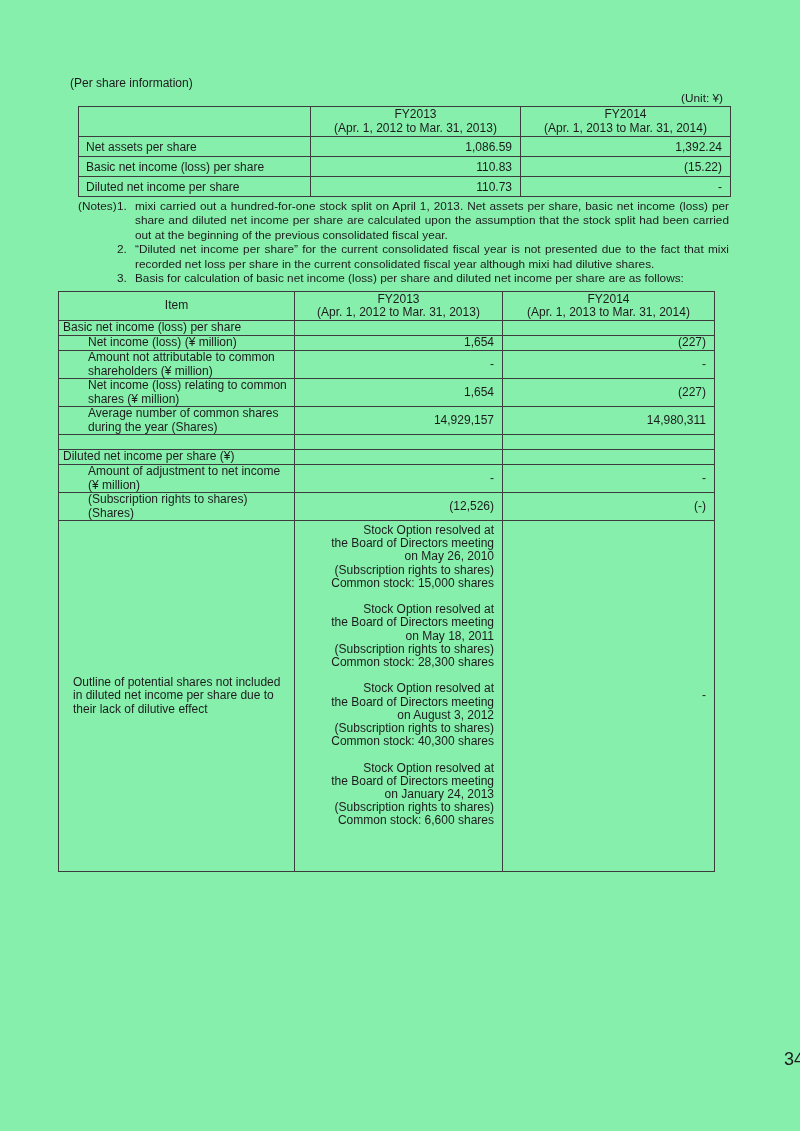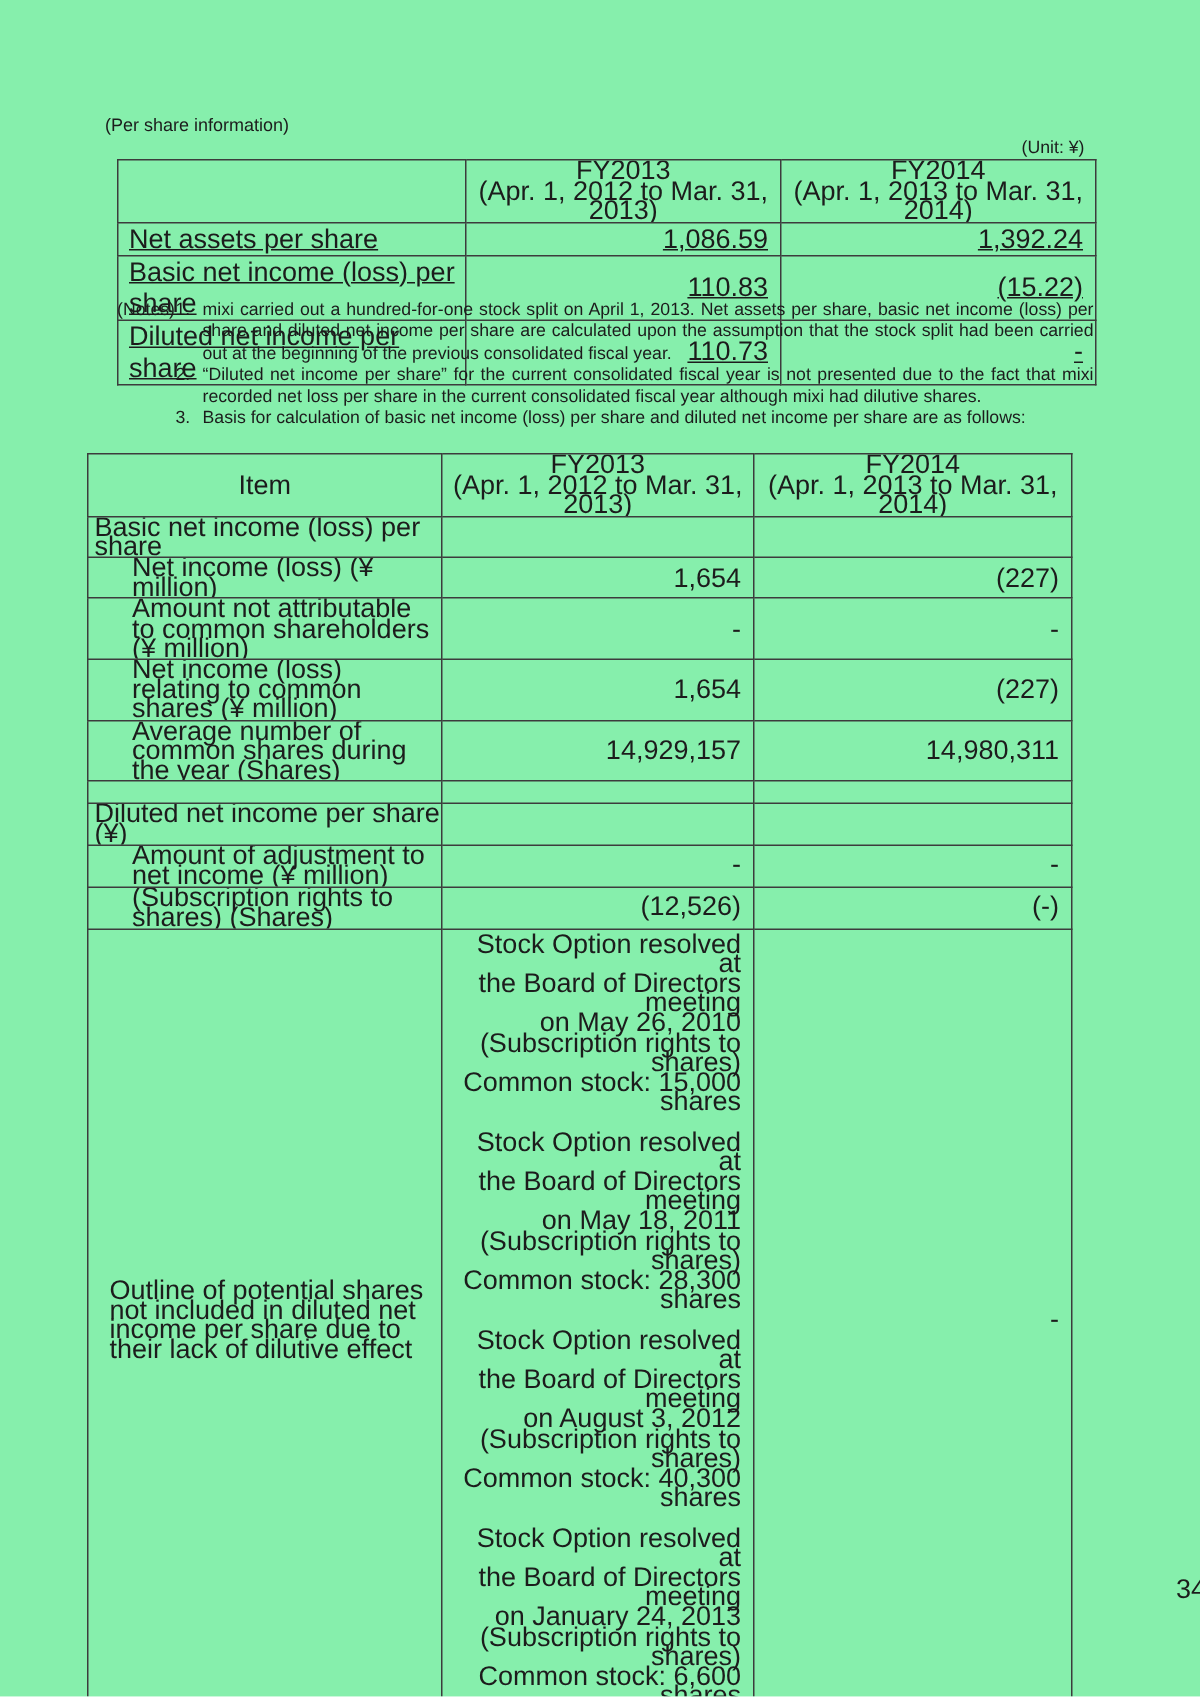--- a/index.html
+++ b/index.html
@@ -26,52 +26,52 @@
     left: 0;
     width: 723px;
     text-align: right;
     line-height: 14px;
   }
   table { border-collapse: collapse; table-layout: fixed; }
   th, td {
     border: 1px solid #3c3c3c;
     padding: 0;
     font-weight: normal;
-    font-size: 18px;
+    font-size: 12px;
     overflow: hidden;
   }
   th {
     text-align: center;
     white-space: pre-line;
     line-height: 13.5px;
   }
   .t1 {
     position: absolute;
     top: 106px;
     left: 78px;
     width: 652px;
   }
   .t1 thead tr { height: 30px; }
-  .t1 tbody tr { height: 20px; text-decoration: underline; }
+  .t1 tbody tr { height: 20px; }
   .t1 .lbl { text-align: left; padding-left: 7px; }
   .val { text-align: right; padding-right: 8px; }
   .notes {
     position: absolute;
     top: 199px;
     left: 78px;
     width: 651px;
     line-height: 14.4px;
   }
   .notes-label { position: absolute; left: 0; top: 0; }
   .note-item { display: flex; padding-left: 39px; }
   .note-num { flex: 0 0 18px; width: 18px; }
   .note-text { flex: 1; text-align: justify; }
   .t2 {
     position: absolute;
-    top: 302px;
+    top: 291px;
     left: 58px;
     width: 656px;
     border-radius: 13px;
   }
   .t2 thead tr { height: 29px; }
   .r1 { height: 15px; }
   .r2 { height: 28px; }
   .big-row { height: 351px; }
   .t2 td { line-height: 13.2px; }
   .lbl-sec { text-align: left; padding-left: 4px; }

